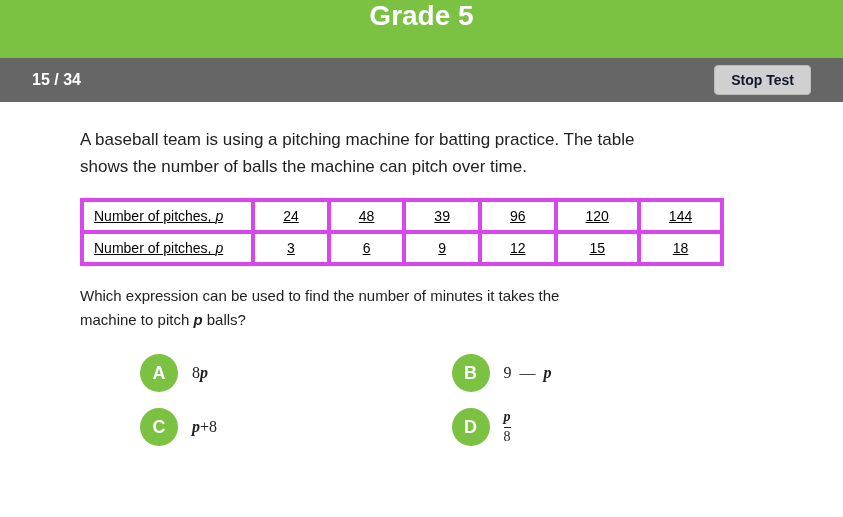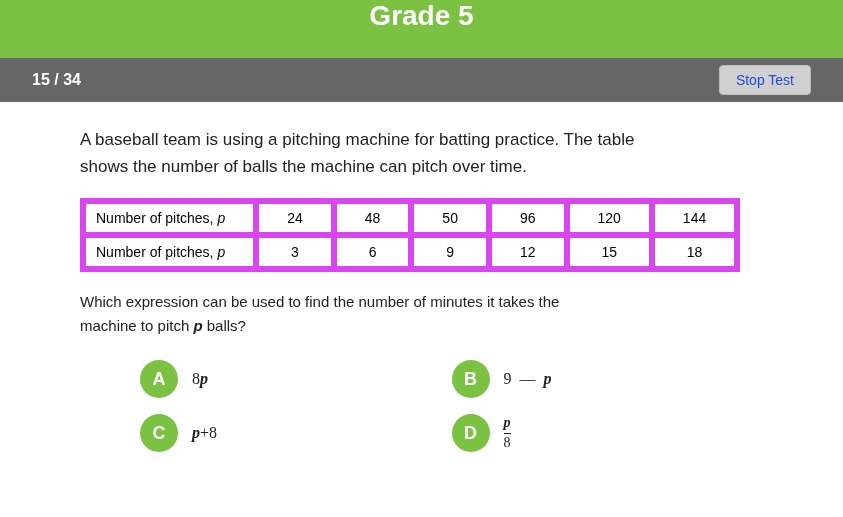--- a/index.html
+++ b/index.html
@@ -32,21 +32,22 @@
       font-size: 16px;
       font-weight: bold;
     }
     #stop-test-btn {
       background: #d0d0d0;
       border: 1px solid #bbb;
       border-radius: 4px;
       padding: 6px 16px;
       font-size: 14px;
       cursor: pointer;
-      color: #1d4ed8;
+      color: #0f172a;
+      font-weight: bold;
     }
 
     
     #content {
       padding: 24px 80px;
     }
 
     #question-text {
       font-size: 17px;
       line-height: 1.6;
@@ -54,24 +55,25 @@
       color: #222;
     }
 
     
     #pitch-table {
       border-collapse: collapse;
       margin-bottom: 18px;
       font-size: 14px;
     }
     #pitch-table td {
-      border: 6px solid #d946ef;
+      border: 4px solid #d946ef;
       padding: 6px 28px;
       text-align: center;
       min-width: 44px;
+      text-decoration: underline;
     }
     #pitch-table td.row-label {
       text-align: left;
       padding-left: 10px;
       min-width: 160px;
     }
 
     #which-text {
       font-size: 15px;
       line-height: 1.6;
@@ -156,21 +158,21 @@
     <span>A baseball team is using a pitching machine for batting practice.  The table</span><br>
     <span>shows the number of balls the machine can pitch over time.</span>
   </div>
 
   <table id="pitch-table">
     <tbody>
         <tr>
       <td class="row-label">Number of pitches, <em>p</em></td>
       <td>24</td>
       <td>48</td>
-      <td>50</td>
+      <td>39</td>
       <td>96</td>
       <td>120</td>
       <td>144</td>
     </tr>
     <tr>
       <td class="row-label">Number of pitches, <em>p</em></td>
       <td>3</td>
       <td>6</td>
       <td>9</td>
       <td>12</td>

